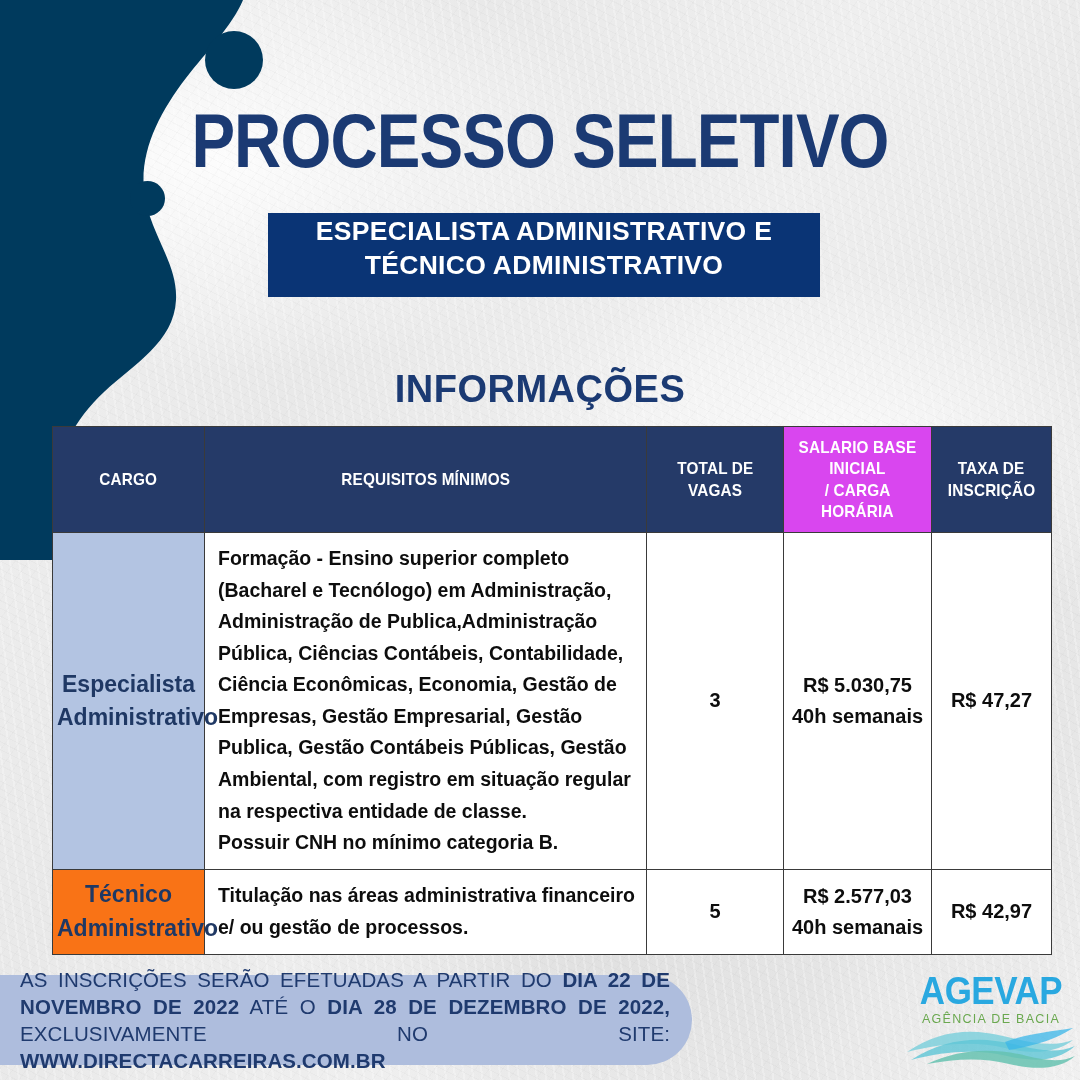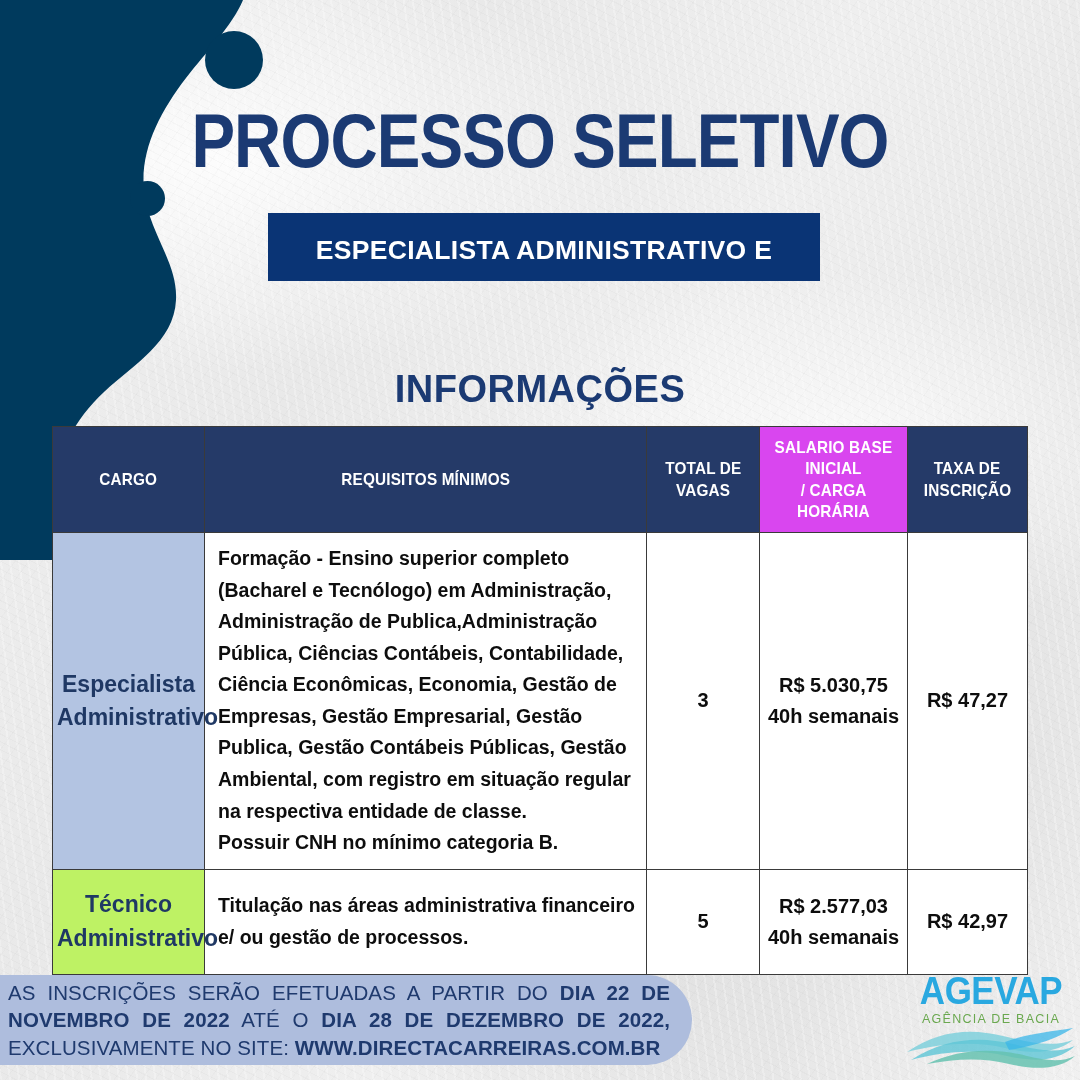--- a/index.html
+++ b/index.html
@@ -42,21 +42,21 @@
     text-align:center;
     font-family:"Liberation Sans", sans-serif;
     font-weight:700;
     font-size:76px;
     letter-spacing:-1px;
     transform:scaleX(.86);
     line-height:1;
   }
   #subtitle-box{
     position:absolute; left:268px; top:213px;
-    width:552px; padding:20px 0 14px;
+    width:552px; padding:1px 0 14px;
     text-align:center;
   }
   #subtitle-box span{
     display:block;
     color:#ffffff;
     font-weight:700;
     font-size:26.5px;
     letter-spacing:.3px;
     line-height:1.3;
   }
@@ -122,21 +122,21 @@
 
   
   #footer-bar{
     position:absolute;
     left:0; top:975px;
     width:692px; height:90px;
     border-radius:0 45px 45px 0;
     display:flex; align-items:center;
   }
   #footer-text{
-    padding:0 22px 0 8px;
+    padding:0 22px 0 20px;
     font-size:20.5px;
     line-height:1.32;
     letter-spacing:.1px;
     font-weight:500;
     text-align:justify;
     text-align-last:left;
   }
   #footer-text b{ font-weight:700; }
 
   
@@ -167,30 +167,31 @@
 <svg id="deco-blob" viewBox="0 0 360 560" preserveAspectRatio="none">
   <path id="deco-blob-path" d="M0,0 L243,0 C232,26 206,52 186,78 C160,112 140,150 144,190 C148,232 178,262 176,300 C174,342 134,364 104,392 C74,420 58,452 56,490 C54,524 66,544 74,560 L0,560 Z" fill="#003a5d"></path>
 </svg>
 <div id="deco-dot-large" style="background: rgb(0, 58, 93);"></div>
 <div id="deco-dot-small" style="background: rgb(0, 58, 93);"></div>
 
 <div id="title" style="color: rgb(27, 58, 115);">PROCESSO SELETIVO</div>
 
 <div id="subtitle-box" style="background: rgb(10, 52, 117);">
   <span>ESPECIALISTA ADMINISTRATIVO E</span>
+  <span>TÉCNICO ADMINISTRATIVO</span>
 </div>
 
 <div id="section-heading" style="color: rgb(27, 58, 115);">INFORMAÇÕES</div>
 
 <table id="info-table">
   <thead>
     <tr>
       <th style="width: 152px; background: rgb(37, 58, 104);"><span>CARGO</span></th>
       <th style="width: 442px; background: rgb(37, 58, 104);"><span>REQUISITOS MÍNIMOS</span></th>
-      <th style="width: 113px; background: rgb(37, 58, 104);">
+      <th style="width: 137px; background: rgb(37, 58, 104);">
         <span>TOTAL DE</span><br>
         <span>VAGAS</span>
       </th>
       <th style="width: 148px; background: #d946ef;">
         <span>SALARIO BASE</span><br>
         <span>INICIAL</span><br>
         <span>/ CARGA</span><br>
         <span>HORÁRIA</span>
       </th>
       <th style="width: 120px; background: rgb(37, 58, 104);">
@@ -218,25 +219,25 @@
         <span class="line">Possuir CNH no mínimo categoria B.</span>
       </td>
       <td class="num-cell">3</td>
       <td class="sal-cell">
         <span>R$ 5.030,75</span>
         <span class="l2">40h semanais</span>
       </td>
       <td class="taxa-cell">R$ 47,27</td>
     </tr>
     <tr>
-      <td class="cargo-cell" style="background: #bef264; color: rgb(31, 56, 100);">
+      <td class="cargo-cell" style="background: #f97316; color: rgb(31, 56, 100);">
         <span>Técnico</span><br>
         <span>Administrativo</span>
       </td>
-      <td class="req-cell" style="height:105px">
+      <td class="req-cell" style="height:85px">
         <span class="line">Titulação nas áreas administrativa financeiro</span>
         <span class="line">e/ ou gestão de processos.</span>
       </td>
       <td class="num-cell">5</td>
       <td class="sal-cell">
         <span>R$ 2.577,03</span>
         <span class="l2">40h semanais</span>
       </td>
       <td class="taxa-cell">R$ 42,97</td>
     </tr>

